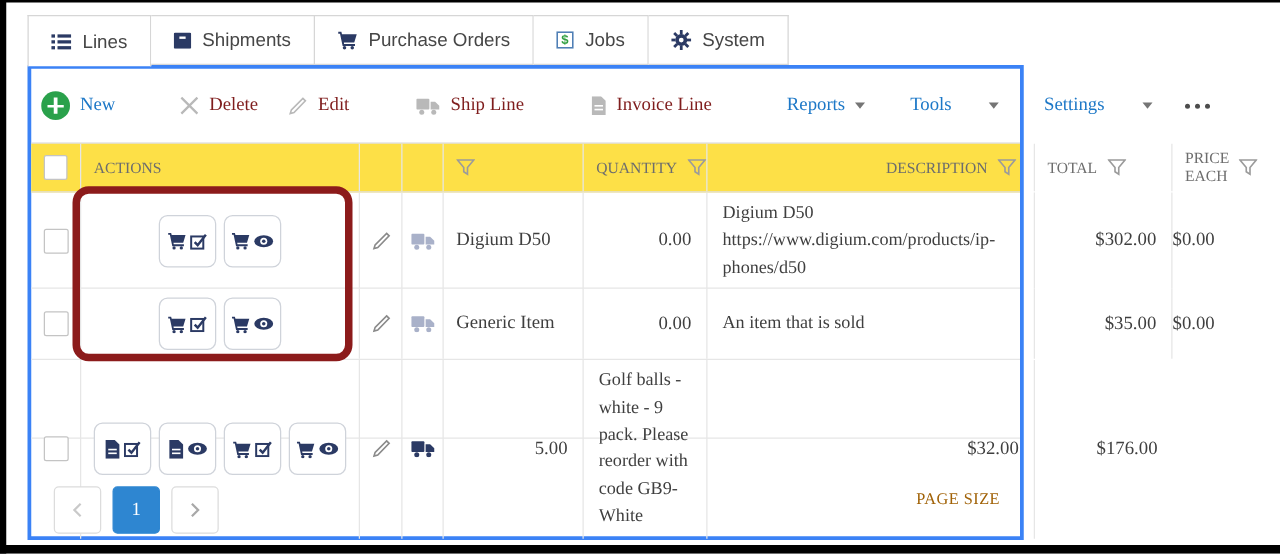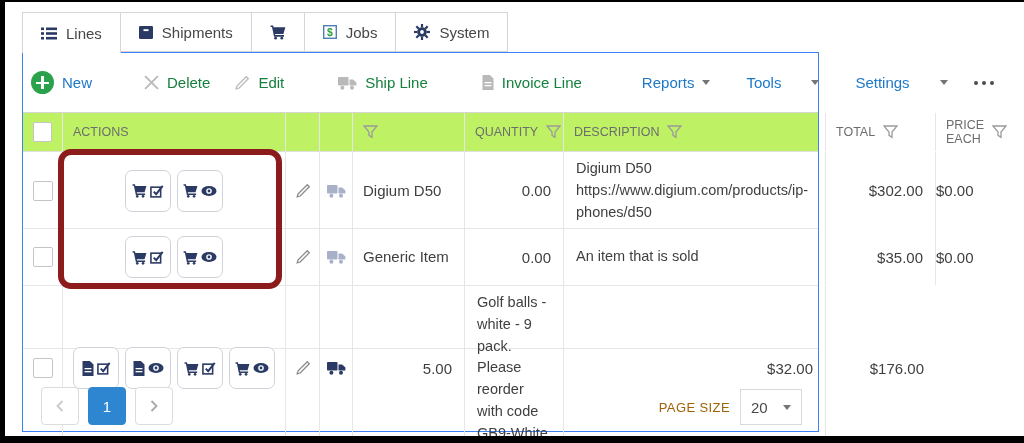--- a/index.html
+++ b/index.html
@@ -18,45 +18,45 @@
   
   .tabs { position:absolute; top:0; left:0; height:41px; display:flex; z-index:3; }
   .tab  { display:flex; align-items:center; gap:9px; padding:0 18px; height:40px;
           border:1px solid #d6d6d6; border-left:none; background:#fff; font-size:15px; color:#464646; white-space:nowrap;}
   .tab:first-child { border-left:1px solid #d6d6d6; }
   .tab.active { height:41px; border-bottom:none; }
   .tab .ticon { color:#2b3a64; display:flex; align-items:center; }
 
   
   .main { position:absolute; top:40px; left:0; right:0; bottom:0;
-          border:1px solid #3b82f6; background:#fff; }
+          border:3px solid #3b82f6; background:#fff;font-family:Liberation Serif, serif; }
 
   
   .toolbar { height:60px; border-bottom:1px solid #d6d6d6; display:flex; align-items:center; padding-left:8px; font-size:15px; }
   .tbtn { display:flex; align-items:center; gap:8px; cursor:pointer; white-space:nowrap; }
   .blue { color:#1d78c7; }
-  .dis  { color:#15803d; }
+  .dis  { color:#7f1d1d; }
   .dis .ticon { color:#b9b9b9; }
   .vsep { width:1px; height:34px; background:#dcdcdc; }
   .caret { width:0; height:0; border-left:4.5px solid transparent; border-right:4.5px solid transparent; border-top:5px solid #757575; }
   .dots { display:flex; gap:4px; }
   .dots i { width:4px; height:4px; border-radius:50%; background:#4c4c4c; }
   .plus-circle { width:23px; height:23px; border-radius:50%; background:#2aa14b; position:relative; }
   .plus-circle::before, .plus-circle::after { content:""; position:absolute; background:#fff; }
   .plus-circle::before { left:5px; top:10.5px; width:13px; height:2.4px; }
   .plus-circle::after  { left:10.3px; top:5px; width:2.4px; height:13px; }
 
   
   .grid { --cols: 40px 223px 34px 33px 112px 99px 262px 110px 1fr; }
   .grow { display:grid; grid-template-columns:var(--cols); }
   .c { border-right:1px solid #e6e6e6; display:flex; align-items:center; }
   .c:last-child { border-right:none; }
-  .ghead { height:39px; background:#bef264; border-bottom:1px solid #e0e0e0; color:#6d6d6d; font-size:12.5px; }
+  .ghead { height:39px; background:#fde047; border-bottom:1px solid #e0e0e0; color:#6d6d6d; font-size:12.5px; }
   .ghead .c { gap:8px; padding:0 10px; }
-  .ghead .sp { justify-content:flex-start; padding-right:30px; }
+  .ghead .sp { justify-content:flex-end; padding-right:14px; }
   .funnel { color:#9b9b9b; display:flex; }
   .drow { border-bottom:1px solid #e6e6e6; font-size:15px; }
   .cb { width:20px; height:20px; border:1px solid #c4c4c4; border-radius:2px; background:#fff; margin:auto; cursor:pointer; }
   .actions { justify-content:center; gap:6px; }
   .abtn { width:46px; height:42px; border:1px solid #cfd3da; border-radius:7px; background:#fff;
           display:flex; align-items:center; justify-content:center; gap:3px; color:#2b3a64; cursor:pointer; }
   .cicon { justify-content:center; }
   .pencil { color:#8a8a8a; display:flex; }
   .truck-muted { color:#a9b1c9; display:flex; }
   .truck-on { color:#2b3a64; display:flex; }
@@ -186,20 +186,21 @@
           </svg>
         </span>
       <span>Shipments</span>
     </div>
     <div class="tab">
       <span class="ticon">
           <svg width="16" height="16">
             <use href="#i-cart"></use>
           </svg>
         </span>
+      <span>Purchase Orders</span>
     </div>
     <div class="tab">
       <span class="ticon">
           <svg width="14" height="14">
             <use href="#i-dollar"></use>
           </svg>
         </span>
       <span>Jobs</span>
     </div>
     <div class="tab">
@@ -483,23 +484,19 @@
         <span class="pgbtn">
           <span class="chev" style="color:#a8a8a8">
               <svg width="8" height="12">
                 <use href="#i-chevr"></use>
               </svg>
             </span>
         </span>
       </div>
       <div class="pagesize">
         <span class="ps-label">PAGE SIZE</span>
-        <span class="ps-select">
-          <span>20</span>
-          <span class="caret"></span>
-        </span>
       </div>
     </div>
 
   </div>
 </div>
 
 <div class="highlight"></div>
 
 </body></html>

